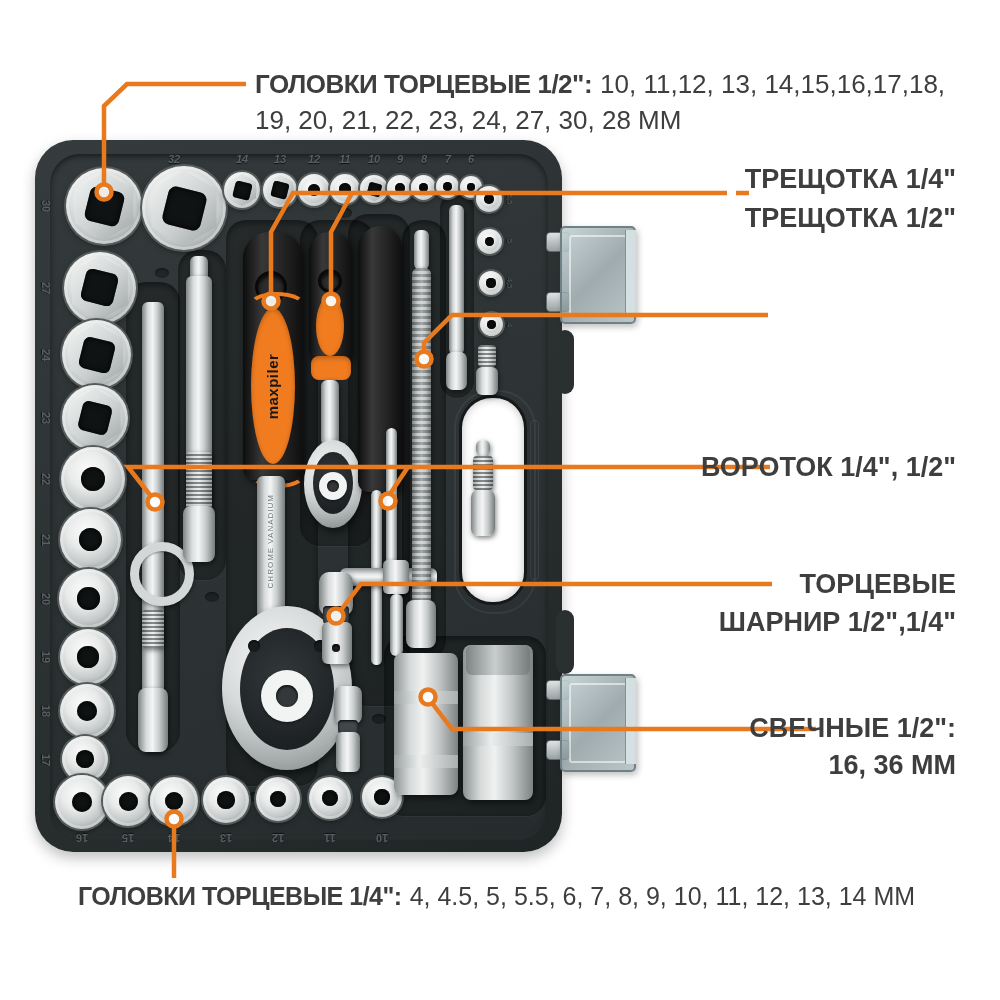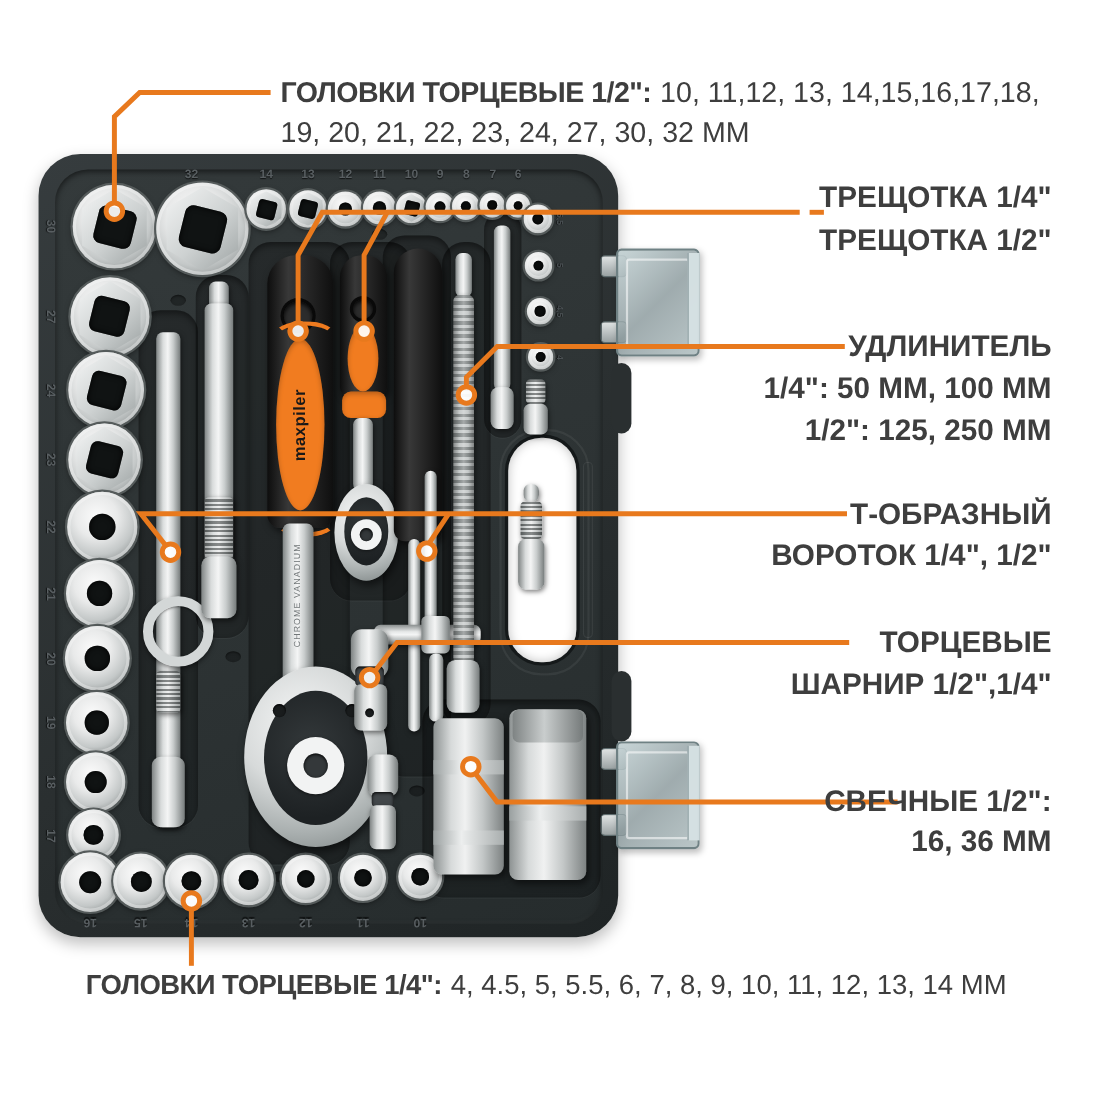--- a/index.html
+++ b/index.html
@@ -43,21 +43,21 @@
   .sk.hex::before{content:"";position:absolute;inset:5%;
     clip-path:polygon(50% 0,93% 25%,93% 75%,50% 100%,7% 75%,7% 25%);
     background:linear-gradient(135deg,#f6f7f7,#cdd1d1 55%,#9aa0a0);}
   .sk::after{content:"";position:absolute;inset:27%;background:#101313;border-radius:20%;
     transform:rotate(14deg);box-shadow:inset 0 0 6px #000;}
   .sk.round::after{border-radius:50%;transform:none;inset:31%;}
 
   
   .lab{position:absolute;font-size:11px;font-weight:700;color:#585e61;
     text-shadow:0 1px 1px rgba(0,0,0,.65);white-space:nowrap;}
-  .lab.top{left:calc(var(--cx)*1px);top:153px;transform:translateX(-50%);}
+  .lab.top{left:calc(var(--cx)*1px);top:153px;transform:translateX(-50%);font-style:italic;}
   .lab.leftcol{left:46px;top:calc(var(--cy)*1px);transform:translate(-50%,-50%) rotate(90deg);}
   .lab.bot{left:calc(var(--cx)*1px);top:832px;transform:translateX(-50%) rotate(180deg);}
   .lab.mini{left:509px;top:calc(var(--cy)*1px);transform:translate(-50%,-50%) rotate(90deg);
     font-size:8px;color:#4a5053;}
 
   
   .rod{position:absolute;border-radius:6px;
     background:linear-gradient(90deg,#7e8383,#d9dcdc 28%,#f4f5f5 48%,#c9cdcd 70%,#767b7b);
     box-shadow:1px 2px 5px rgba(0,0,0,.5);}
   .rodh{position:absolute;border-radius:6px;
@@ -353,36 +353,30 @@
       <circle cx="155" cy="502" r="7.5"></circle>
       <circle cx="388" cy="501" r="7.5"></circle>
       <circle cx="336" cy="616" r="7.5"></circle>
       <circle cx="428" cy="697" r="7.5"></circle>
       <circle cx="174" cy="819" r="7.5"></circle>
     </g>
   </svg>
 
   <div class="co co-top txt">
     <div><span class="b">ГОЛОВКИ ТОРЦЕВЫЕ 1/2":</span><span>10, 11,12, 13, 14,15,16,17,18,</span></div>
-    <div>19, 20, 21, 22, 23, 24, 27, 30, 32 ММ</div>
+    <div>19, 20, 21, 22, 23, 24, 27, 30, 28 ММ</div>
   </div>
 
   <div class="co co-right txt" style="top:160px;">
     <div>ТРЕЩОТКА 1/4"</div>
     <div>ТРЕЩОТКА 1/2"</div>
   </div>
 
-  <div class="co co-right txt" style="top:296px;line-height:38px;">
-    <div>УДЛИНИТЕЛЬ</div>
-    <div>1/4": 50 ММ, 100 ММ</div>
-    <div>1/2": 125, 250 ММ</div>
-  </div>
 
   <div class="co co-right txt" style="top:448px;line-height:38px;">
-    <div>Т-ОБРАЗНЫЙ</div>
     <div>ВОРОТОК 1/4", 1/2"</div>
   </div>
 
   <div class="co co-right txt" style="top:565px;line-height:38px;">
     <div>ТОРЦЕВЫЕ</div>
     <div>ШАРНИР 1/2",1/4"</div>
   </div>
 
   <div class="co co-right txt" style="top:710px;line-height:37px;">
     <div>СВЕЧНЫЕ 1/2":</div>

